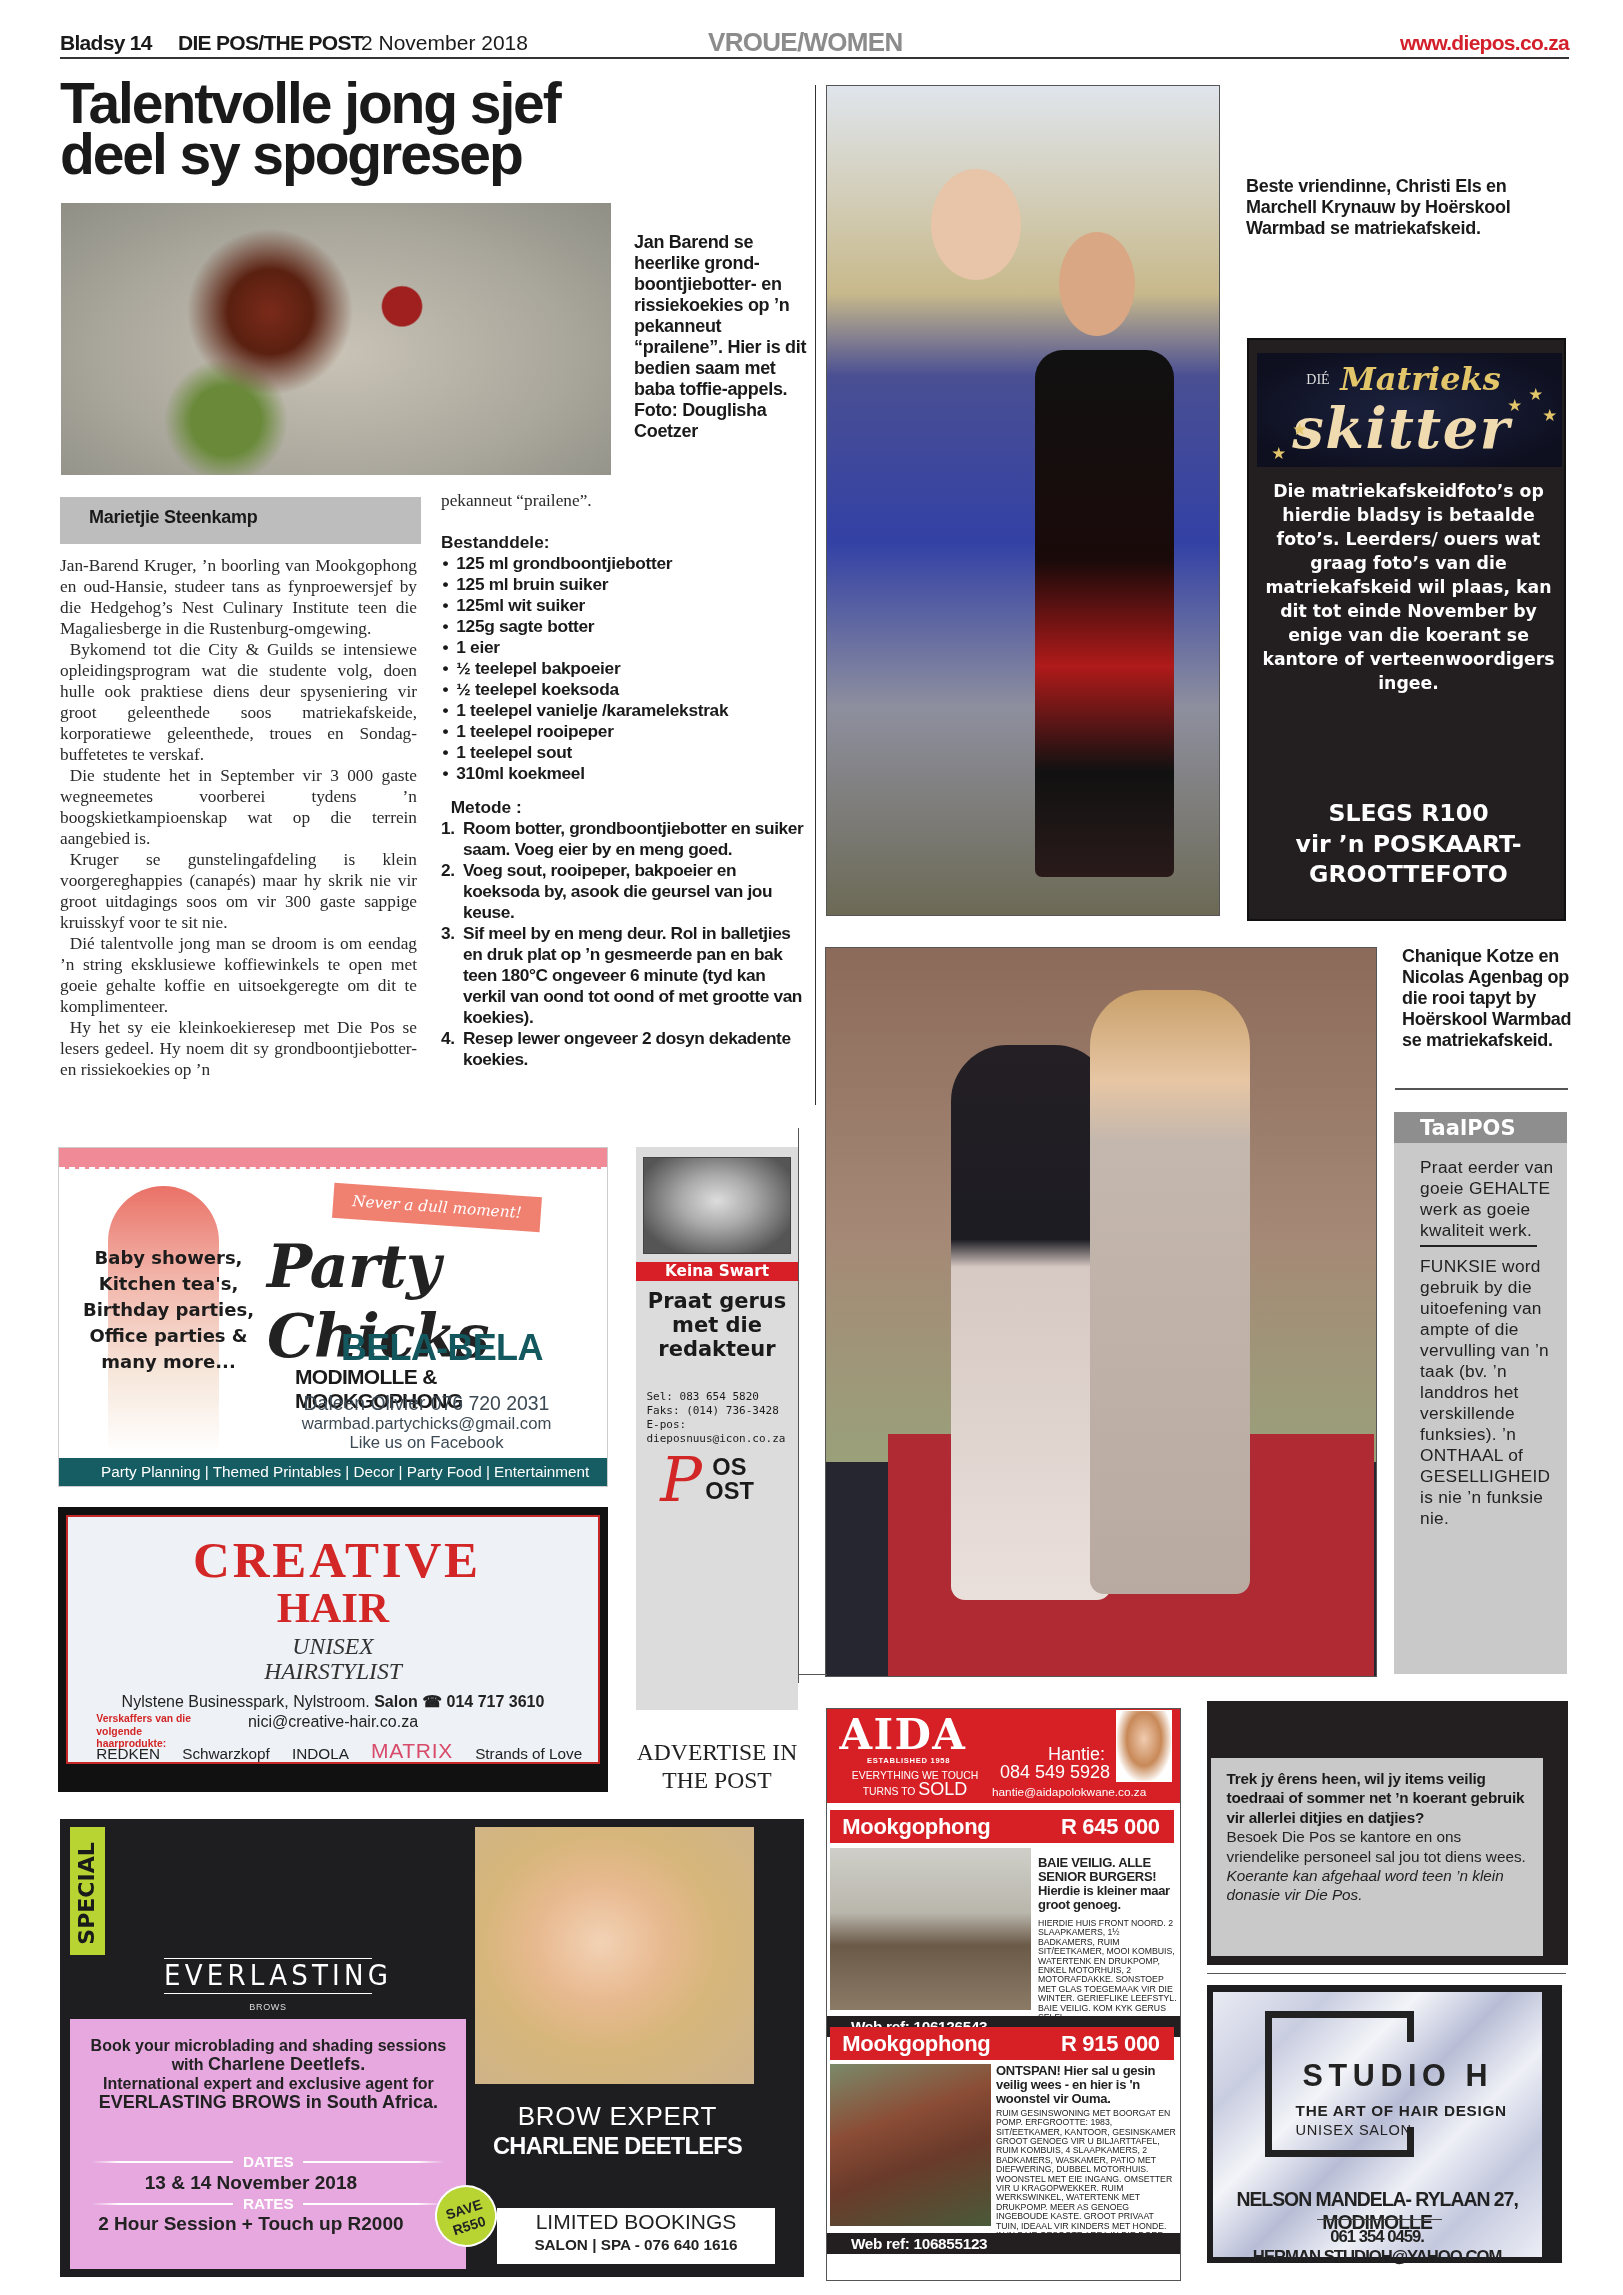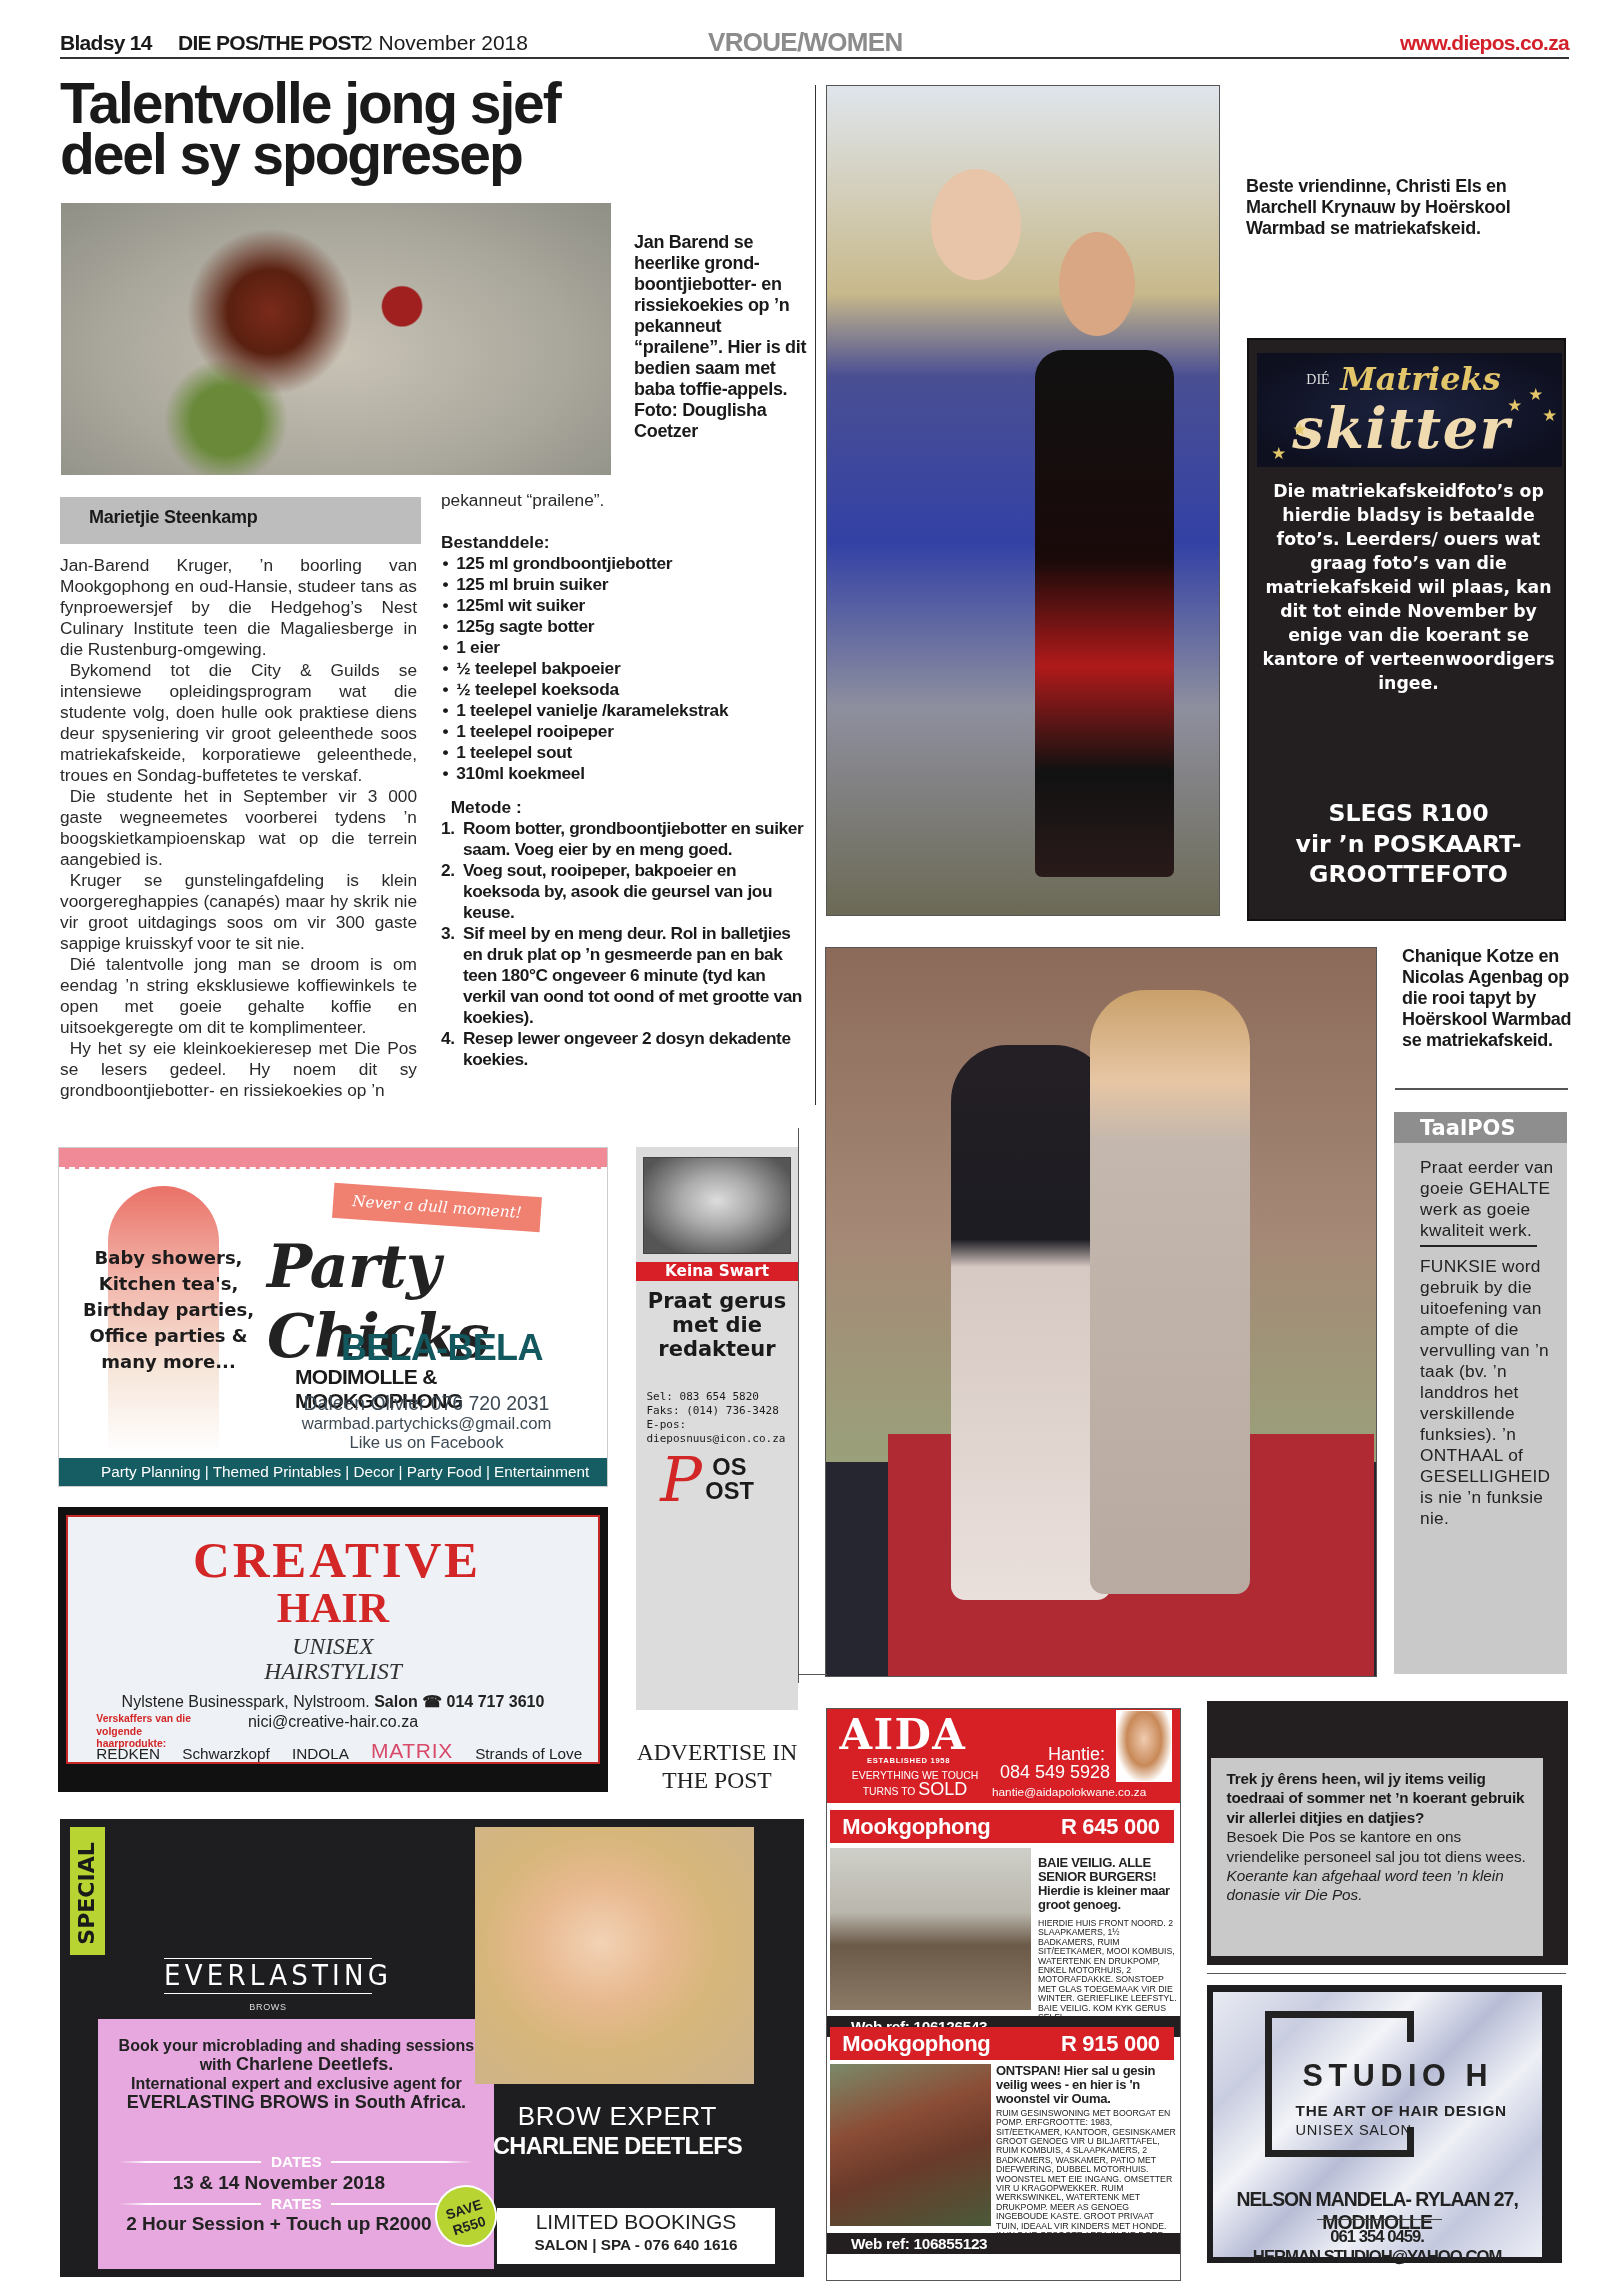--- a/index.html
+++ b/index.html
@@ -1,19 +1,19 @@
 <!DOCTYPE html>
 <html style="font-size:11px"><head>
 <meta charset="utf-8">
 <style>
   * { box-sizing: border-box; margin: 0; padding: 0; }
   html, body { width: 1623px; height: 2295px; background: #fff; overflow: hidden; }
   body { position: relative; font-family: "Liberation Sans", sans-serif; color: #1a1a1a; }
   .abs { position: absolute; }
-  .serif { font-family: Liberation Sans, sans-serif; }
+  .serif { font-family: Liberation Serif, serif; }
 
   
   #masthead { left: 60px; top: 28px; width: 1509px; height: 30.5px; border-bottom: 2.1px solid #333; }
   #mh-page { left: 0; top: 2.8px; font-weight: bold; font-size: 21px; letter-spacing: -0.7px; }
   #mh-paper { left: 118px; top: 2.8px; font-weight: bold; font-size: 21px; letter-spacing: -0.7px; }
   #mh-date { left: 301px; top: 2.8px; font-size: 21px; }
   #mh-section { left: 648px; top: -1.4px; font-weight: bold; font-size: 26px; color: #8c8c8c; letter-spacing: -0.7px; }
   #mh-url { right: 0; top: 2.8px; font-weight: bold; font-size: 21px; color: #d3202a; letter-spacing: -0.7px; }
 
   #headline { left: 60px; top: 78px; width: 555px; font-weight: bold; font-size: 57px; line-height: 51px; letter-spacing: -2.1px; }
@@ -125,21 +125,21 @@
 
   
   #ad-spa { left: 60px; top: 1819px; width: 744px; height: 458px; background: #1e1d1f; }
   #spa-special { position: absolute; left: 10.4px; top: 8.3px; width: 35px; height: 128px; background: #b7d433; }
   #spa-special span { position: absolute; left: -46px; top: 54px; width: 125px; transform: rotate(-90deg); text-align: center; font-family: "DejaVu Sans", sans-serif; font-weight: bold; font-size: 22px; color: #1a1a1a; }
   #spa-title-box { position: absolute; left: 49px; top: 8.3px; width: 357px; height: 128px; background: #8fd6ec; }
   #spa-title { position: absolute; left: 14px; top: 0; width: 333px; text-align: center; font-family: "DejaVu Serif", serif; font-style: italic; font-size: 37px; line-height: 42px; color: #222; }
   #spa-location { position: absolute; left: 0; top: 103px; width: 357px; text-align: center; font-weight: bold; font-size: 18px; color: #222; letter-spacing: -0.3px; }
   #spa-everlasting { position: absolute; left: 104px; top: 139px; width: 208px; height: 36px; border-top: 1.4px solid #fff; border-bottom: 1.4px solid #fff; color: #fff; font-family: "DejaVu Sans Condensed", "DejaVu Sans", sans-serif; font-size: 29px; line-height: 33px; letter-spacing: 4.2px; text-align: center; }
   #spa-brows { position: absolute; left: 104px; top: 183px; width: 208px; text-align: center; color: #ddd; font-size: 9px; letter-spacing: 0.7px; }
-  #spa-pink { position: absolute; left: 10.4px; top: 200px; width: 396px; height: 250px; background: #e6a8df; margin-left: 28px; }
+  #spa-pink { position: absolute; left: 10.4px; top: 200px; width: 396px; height: 250px; background: #e6a8df; }
   #spa-book { position: absolute; left: 7px; top: 17.3px; width: 382px; text-align: center; font-weight: bold; font-size: 16px; line-height: 19px; color: #222; }
   #spa-book b { font-size: 18px; }
   .spa-label { position: absolute; left: 21px; width: 354px; height: 15.3px; text-align: center; color: #fff; font-weight: bold; font-size: 15.3px; line-height: 15.3px;
     background: linear-gradient(90deg, transparent 0, #fff 8%, #fff 40%, transparent 40%, transparent 60%, #fff 60%, #fff 92%, transparent 100%) center / 100% 2.1px no-repeat; }
   #spa-dates-label { top: 135px; }
   #spa-dates { position: absolute; left: 0; top: 153px; width: 361px; text-align: center; font-weight: bold; font-size: 19px; color: #222; }
   #spa-rates-label { top: 177px; }
   #spa-rates { position: absolute; left: 0; top: 194px; width: 361px; text-align: center; font-weight: bold; font-size: 19px; color: #222; }
   #spa-save { position: absolute; left: 375px; top: 366px; width: 62px; height: 62px; border-radius: 50%; background: #b7d433; border: 2.1px solid #fff; transform: rotate(-18deg); text-align: center; font-weight: bold; font-size: 14px; line-height: 16.7px; padding-top: 14px; color: #222; }
   #spa-photo { position: absolute; left: 415px; top: 8.3px; width: 279px; height: 257px; background: radial-gradient(ellipse at 45% 45%, #f2d2b5 0, #e8b98f 30%, #d6b67a 55%, #cdb38c 100%); }

